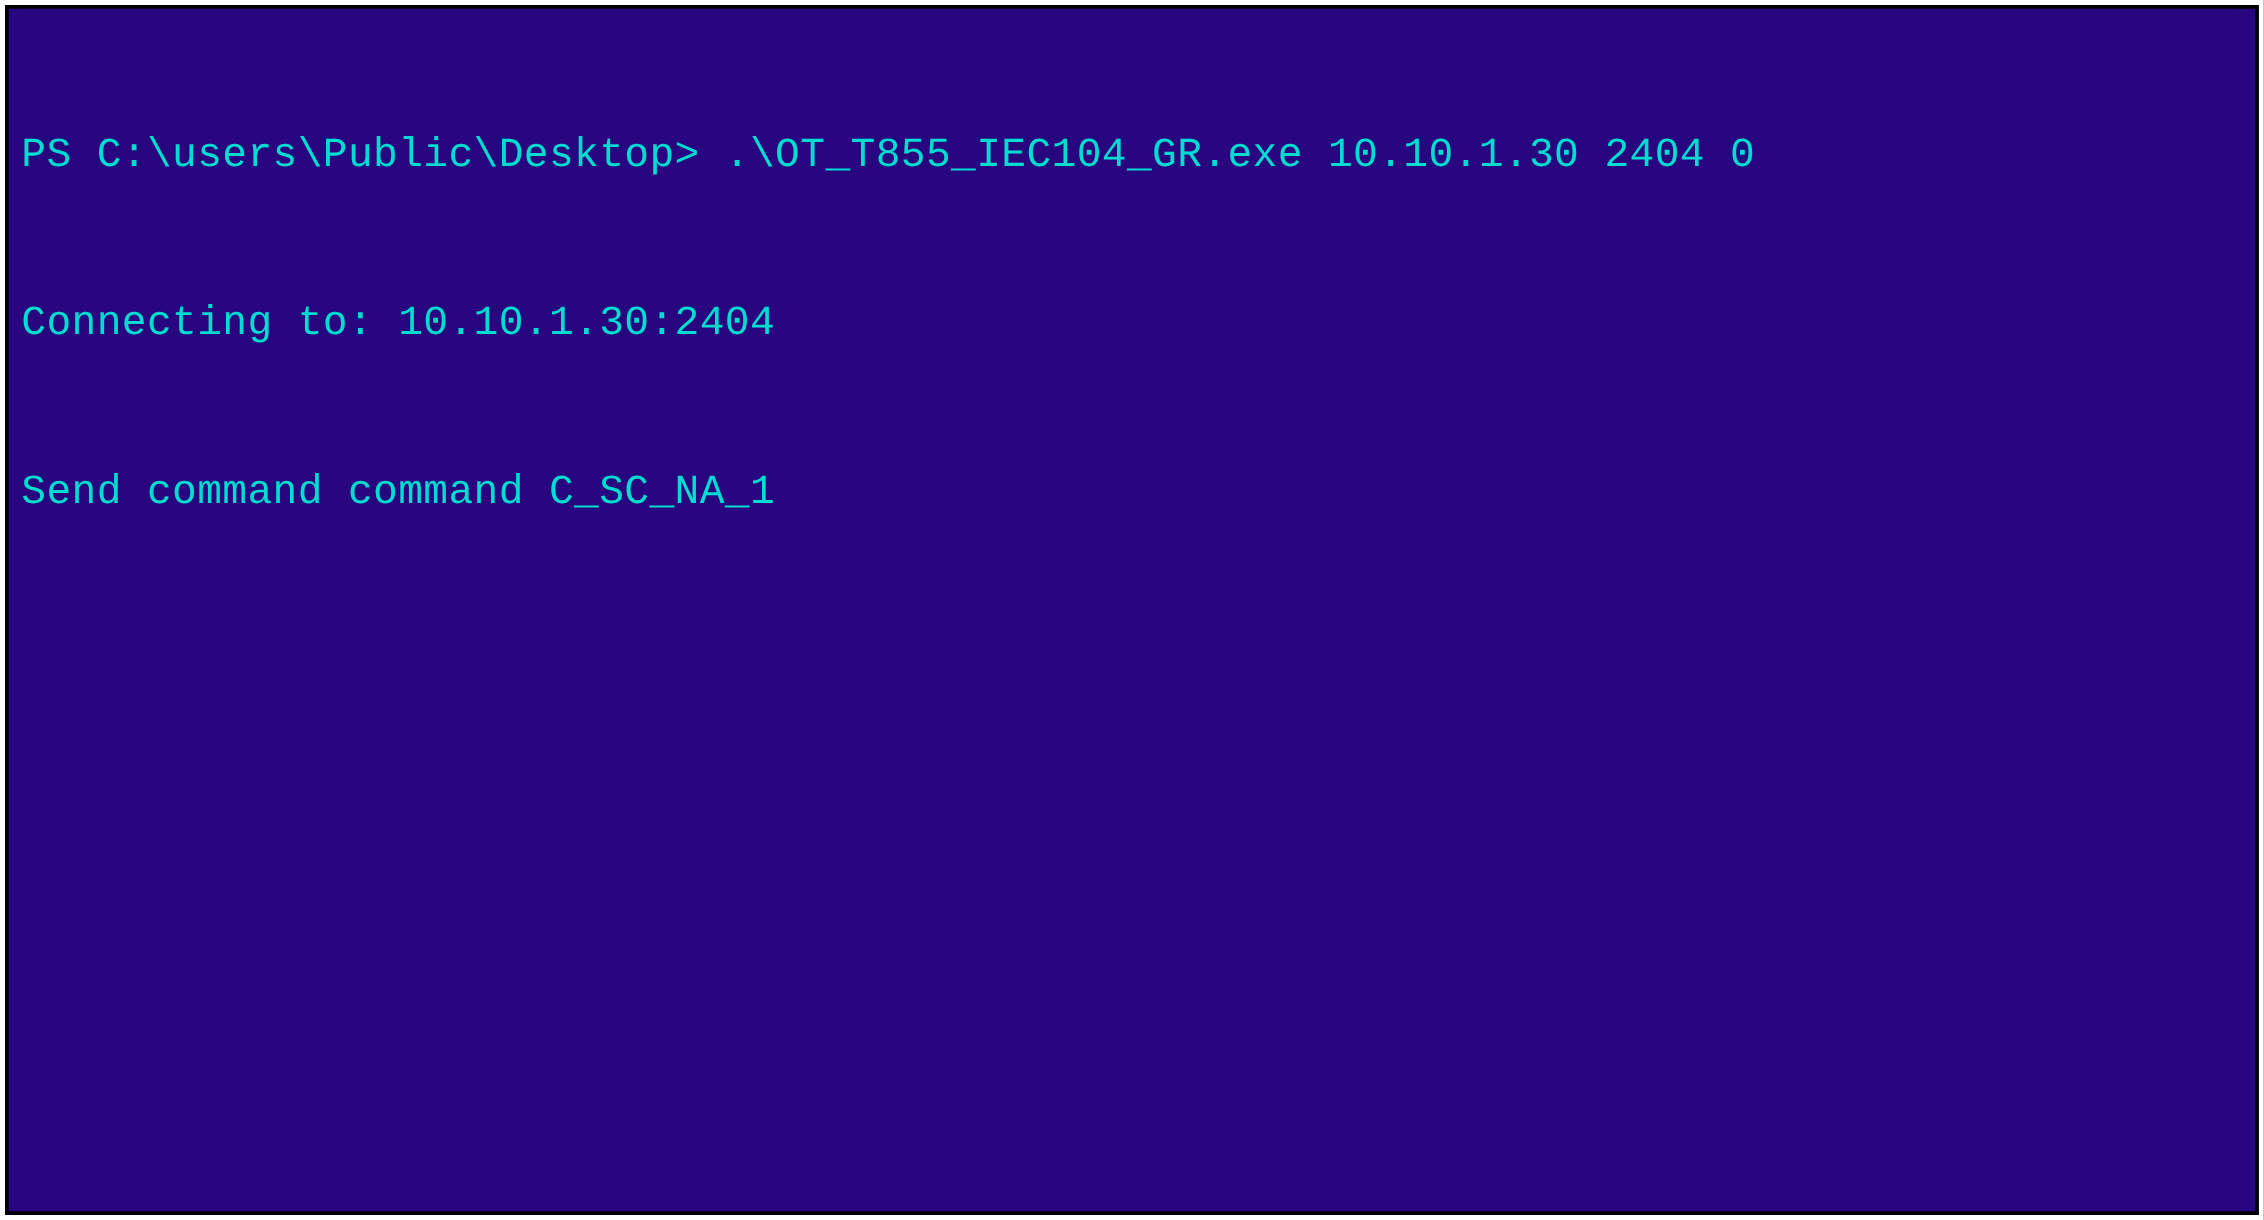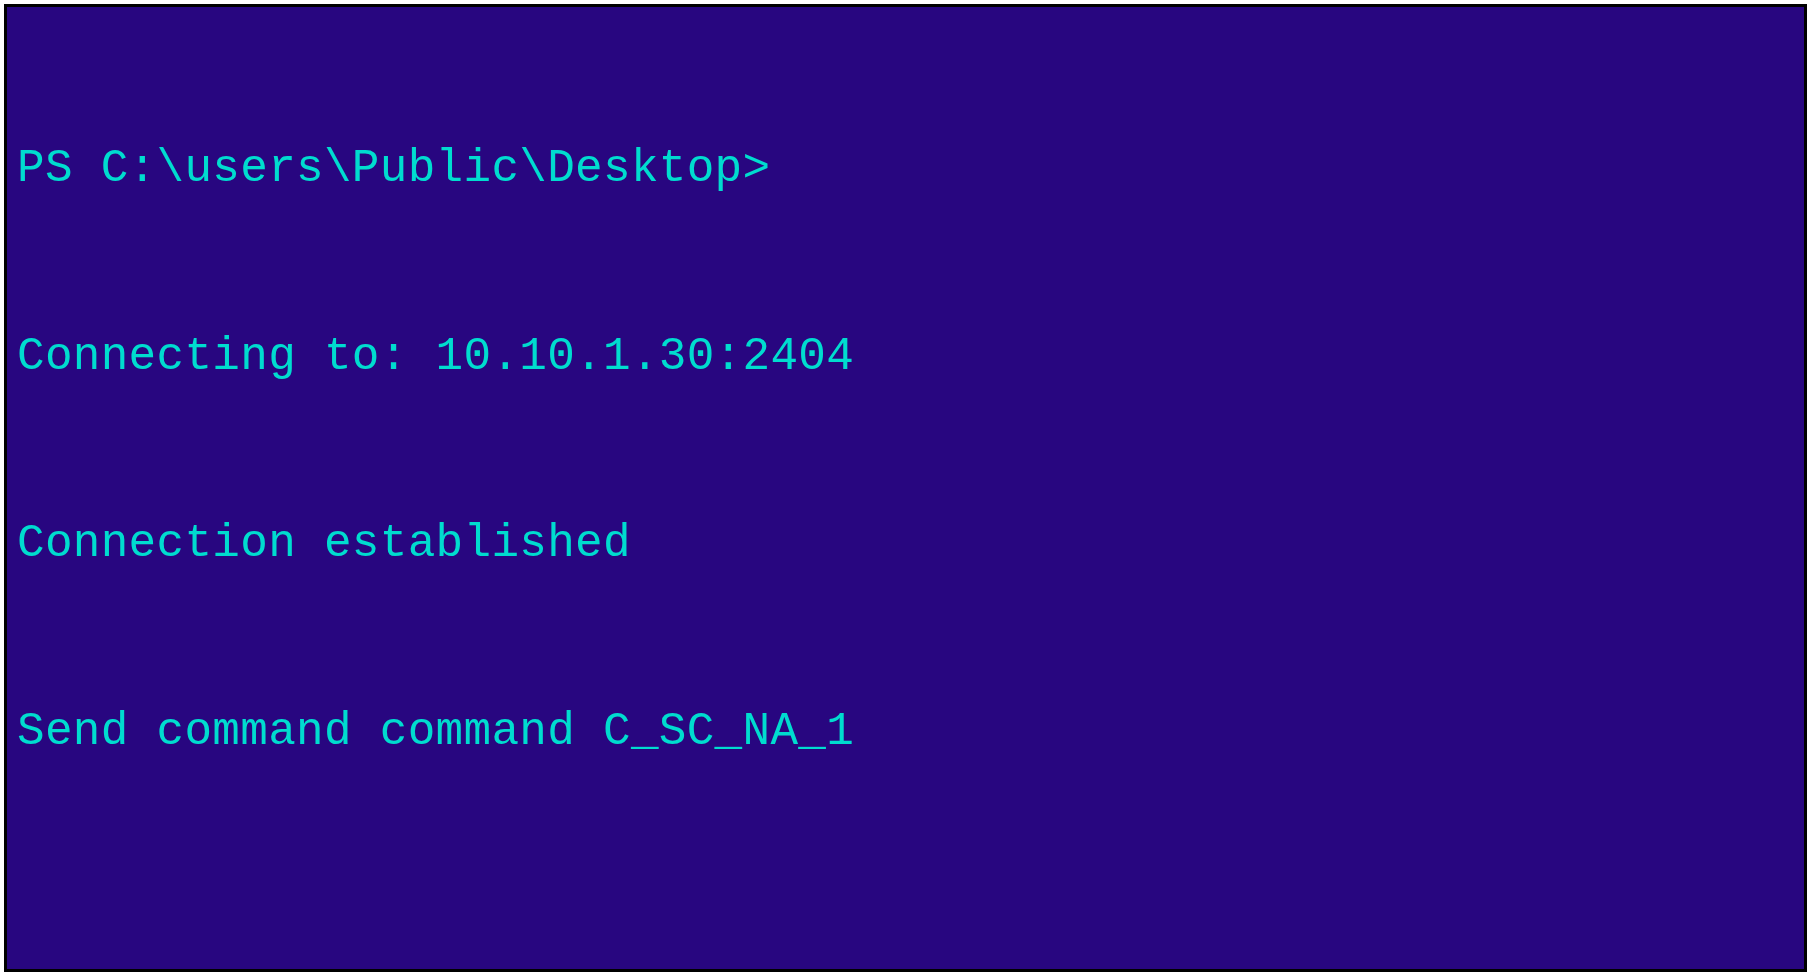--- a/index.html
+++ b/index.html
@@ -11,44 +11,43 @@
       background: #ffffff;
       padding: 4px;
     }
     .terminal {
       width: 1803px;
       height: 968px;
       background: #280680;
       border: 3px solid #000000;
       padding: 6px 10px;
       font-family: 'Menlo', 'Consolas', 'Courier New', monospace;
-      font-size: 46px;
+      font-size: 33px;
       font-weight: 500;
       line-height: 1.36;
       color: #00dccf;
       overflow: hidden;
       white-space: pre;
       letter-spacing: 0.3px;
     }
     .terminal-line {
       display: block;
     }
     .prompt-line {
       display: flex;
     }
   </style>
 </head>
 <body>
 
 <div class="terminal">
   <div class="prompt-line">
-    <span>PS C:\users\Public\Desktop&gt; </span>
+    <span>PS C:\users\Public\Desktop&gt; </span><span>.\OT_T855_IEC104_GR.exe 10.10.1.30 2404 0</span>
   </div>
   <div class="terminal-line">Connecting to: 10.10.1.30:2404</div>
-  <div class="terminal-line">Connection established</div>
   <div class="terminal-line">Send command command C_SC_NA_1</div>
   
   
   
   
   
   
   
   
   

